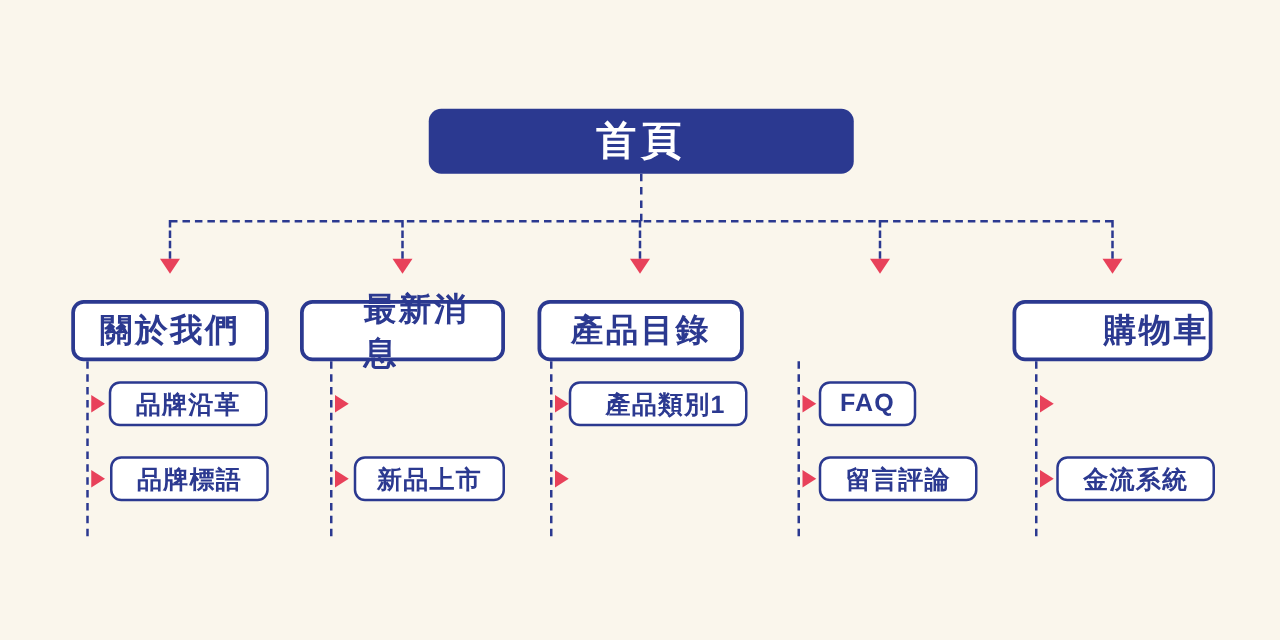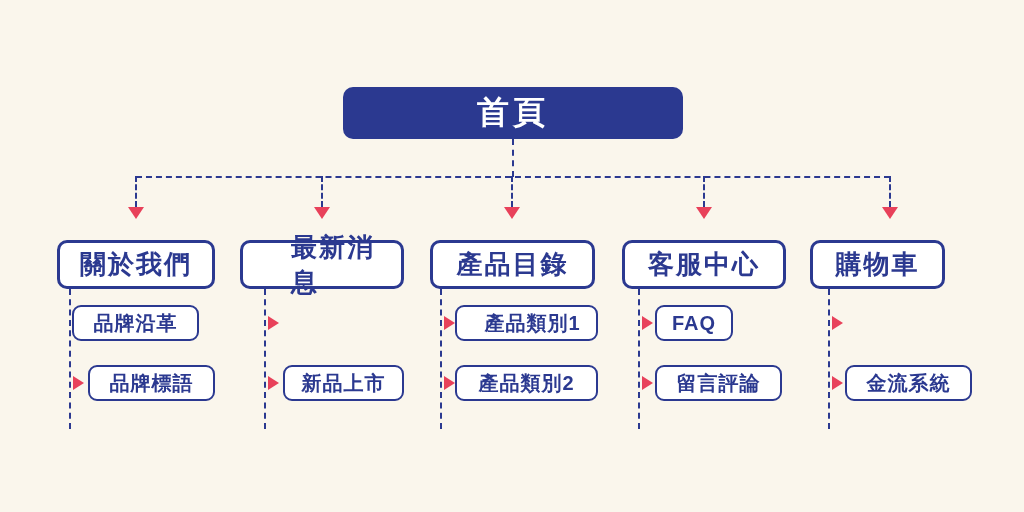--- a/index.html
+++ b/index.html
@@ -71,21 +71,21 @@
   <div class="arrow-down" style="left:504px;top:207px;"></div>
   <div class="arrow-down" style="left:696px;top:207px;"></div>
   <div class="arrow-down" style="left:882px;top:207px;"></div>
 
   <div class="main-box" style="left:57px;width:158px;">
     <span>關於我們</span>
   </div>
   <div class="vline" style="left:69px;top:289px;height:140px;"></div>
   <div class="arrow-right" style="left:73px;top:316px;"></div>
   <div class="arrow-right" style="left:73px;top:376px;"></div>
-  <div class="sub-box" style="left:72px;top:305px;width:127px;">
+  <div class="sub-box" style="left:87px;top:305px;width:127px;">
     <span>品牌沿革</span>
   </div>
   <div class="sub-box" style="left:88px;top:365px;width:127px;">
     <span>品牌標語</span>
   </div>
 
   <div class="main-box" style="left:240px;width:164px;padding-left:48px;">
     <span>最新消息</span>
   </div>
   <div class="vline" style="left:264px;top:289px;height:140px;"></div>
@@ -97,38 +97,32 @@
 
   <div class="main-box" style="left:430px;width:165px;">
     <span>產品目錄</span>
   </div>
   <div class="vline" style="left:440px;top:289px;height:140px;"></div>
   <div class="arrow-right" style="left:444px;top:316px;"></div>
   <div class="arrow-right" style="left:444px;top:376px;"></div>
   <div class="sub-box" style="left:455px;top:305px;width:143px;padding-left:12px;">
     <span>產品類別1</span>
   </div>
-  <div class="sub-box" style="left:455px;top:365px;width:143px;">
-    <span>產品類別2</span>
-  </div>
 
-  <div class="main-box" style="left:622px;width:164px;">
-    <span>客服中心</span>
-  </div>
   <div class="vline" style="left:638px;top:289px;height:140px;"></div>
   <div class="arrow-right" style="left:642px;top:316px;"></div>
   <div class="arrow-right" style="left:642px;top:376px;"></div>
   <div class="sub-box" style="left:655px;top:305px;width:78px;">
     <span>FAQ</span>
   </div>
   <div class="sub-box" style="left:655px;top:365px;width:127px;">
     <span>留言評論</span>
   </div>
 
-  <div class="main-box" style="left:810px;width:135px;">
+  <div class="main-box" style="left:810px;width:160px;justify-content:flex-end;">
     <span>購物車</span>
   </div>
   <div class="vline" style="left:828px;top:289px;height:140px;"></div>
   <div class="arrow-right" style="left:832px;top:316px;"></div>
   <div class="arrow-right" style="left:832px;top:376px;"></div>
   <div class="sub-box" style="left:845px;top:365px;width:127px;">
     <span>金流系統</span>
   </div>
 
 </div>

